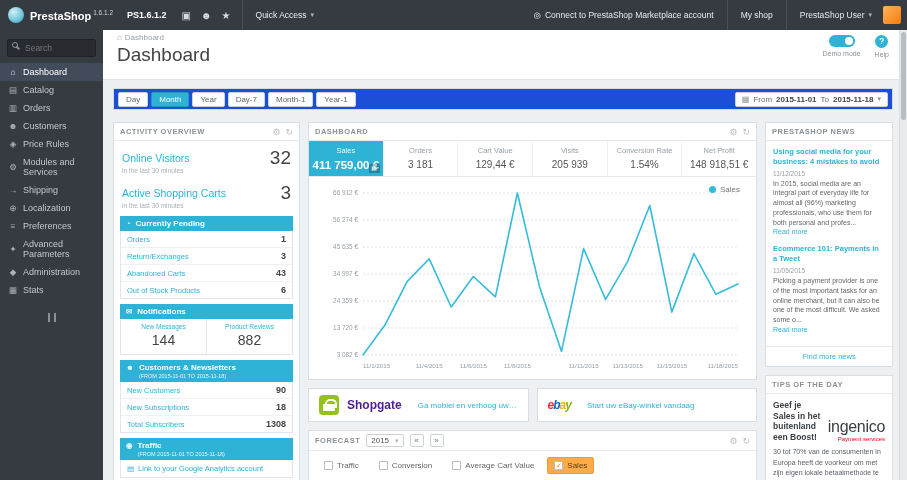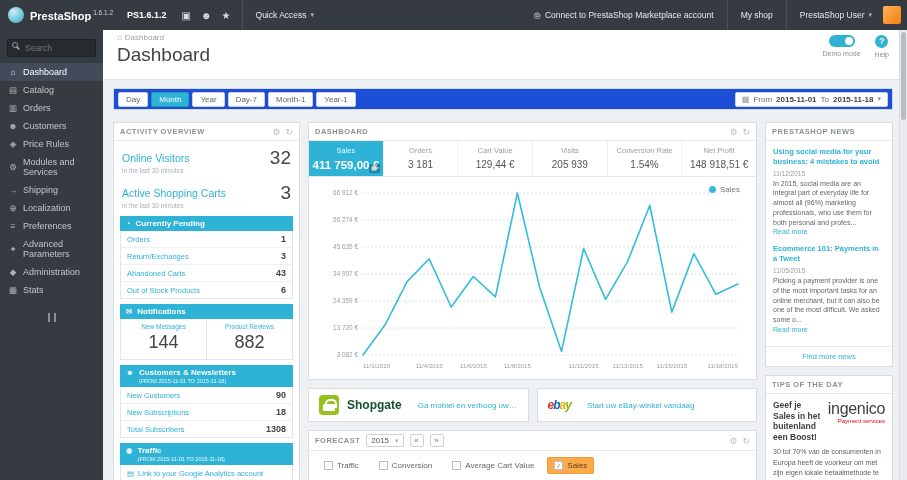--- a/index.html
+++ b/index.html
@@ -72,21 +72,21 @@
   .sec-head .sub { display:block; font-size:5.5px; font-weight:normal; opacity:.9; margin-top:1px; }
   .sec-rows { border:1px solid #e2e6e9; border-top:none; }
   .sec-row { display:flex; justify-content:space-between; align-items:center; padding:3px 6px; border-bottom:1px solid #eef1f3; cursor:pointer; }
   .sec-row:last-child { border-bottom:none; }
   .sec-row .lbl { color:#2eb2d6; font-size:7.5px; }
   .sec-row .val { color:#444; font-weight:bold; font-size:9px; }
   .notif-grid { border:1px solid #e2e6e9; border-top:none; display:flex; text-align:center; }
   .notif-cell { flex:1; padding:4px 2px 6px; cursor:pointer; }
   .notif-cell + .notif-cell { border-left:1px solid #e2e6e9; }
   .notif-cell .lbl { font-size:6.5px; color:#2eb2d6; }
-  .notif-cell .val { font-size:18px; color:#444; margin-top:2px; }
+  .notif-cell .val { font-size:14px; color:#444; margin-top:2px; }
   .ga-row { border:1px solid #e2e6e9; border-top:none; padding:4px 6px; font-size:7.5px; color:#2eb2d6; cursor:pointer; display:flex; gap:4px; align-items:center; margin-bottom:6px; }
 
   
   .col-dash { flex:1; min-width:0; display:flex; flex-direction:column; gap:8px; }
   .kpi-row { display:flex; border-bottom:1px solid #e6eaec; }
   .kpi { flex:1; min-width:0; text-align:center; padding:5px 2px; border-right:1px solid #eef1f3; cursor:pointer; position:relative; }
   .kpi:last-child { border-right:none; }
   .k-lbl { font-size:7.5px; color:#9aa0a5; }
   .k-val { font-size:10px; color:#555; margin-top:4px; white-space:nowrap; overflow:hidden; }
   .kpi.active { background:#2eb2d6; }
@@ -96,21 +96,21 @@
   .chart-wrap { position:relative; padding:6px 10px 2px; }
   .chart-legend { position:absolute; top:8px; right:16px; font-size:8px; color:#777; display:flex; gap:4px; align-items:center; }
   .legend-dot { width:7px; height:7px; border-radius:50%; background:#35bbdc; display:inline-block; }
   svg text { font-family:"Liberation Sans", sans-serif; }
 
   .mod-row { display:flex; gap:8px; }
   .mod-box { flex:1; background:#fff; border:1px solid #d9dee2; height:34px; display:flex; align-items:center; padding:0 10px; gap:8px; min-width:0; }
   .sg-badge { position:relative; width:20px; height:20px; border-radius:4px; background:#95c11f; flex:none; }
   .sg-badge::before { content:""; position:absolute; left:4px; top:9px; width:12px; height:7px; background:#fff; border-radius:1px; }
   .sg-badge::after { content:""; position:absolute; left:6px; top:4px; width:8px; height:7px; border:2px solid #fff; border-bottom:none; border-radius:5px 5px 0 0; }
-  .sg-name { color:#14532d; font-weight:bold; font-size:12px; }
+  .sg-name { color:#4c1d95; font-weight:bold; font-size:12px; }
   .mod-link { color:#2eb2d6; font-size:8px; margin-left:8px; cursor:pointer; white-space:nowrap; overflow:hidden; text-overflow:ellipsis; }
   .ebay { font-weight:bold; font-style:italic; font-size:12px; letter-spacing:-1px; flex:none; }
   .ebay .l0 { color:#e53238; } .ebay .l1 { color:#0064d2; } .ebay .l2 { color:#f5af02; } .ebay .l3 { color:#86b817; }
 
   
   .fc-head { height:20px; display:flex; align-items:center; padding:0 6px; border-bottom:1px solid #e6eaec; gap:6px; }
   .year-select { border:1px solid #ccd2d6; font-size:8px; color:#555; padding:1px 4px; display:flex; gap:6px; align-items:center; cursor:pointer; border-radius:2px; }
   .nav-btn { border:1px solid #ccd2d6; font-size:8px; color:#777; width:14px; height:13px; line-height:11px; text-align:center; border-radius:2px; cursor:pointer; background:#fcfdfd; }
   .legend-row { display:flex; gap:6px; padding:6px 8px 10px; flex-wrap:nowrap; }
   .chip { display:flex; align-items:center; gap:4px; font-size:8px; color:#666; padding:3px 6px; border:1px solid transparent; border-radius:2px; cursor:pointer; white-space:nowrap; }
@@ -121,21 +121,21 @@
   .col-news { width:128px; flex:none; }
   .news-body { padding:6px 7px 4px; }
   .news-item { margin-bottom:9px; }
   .news-title { color:#2eb2d6; font-size:7.5px; font-weight:bold; line-height:1.3; cursor:pointer; }
   .news-date { font-size:6.5px; color:#9aa0a5; margin:3px 0 2px; }
   .news-excerpt { font-size:7px; color:#666; line-height:1.4; }
   .read-more { color:#2eb2d6; font-size:7px; cursor:pointer; margin-top:1px; }
   .find-more { border-top:1px solid #e6eaec; padding:5px 0; text-align:center; color:#2eb2d6; font-size:7.5px; cursor:pointer; }
   .tips-panel { margin-top:8px; }
   .tips-body { padding:6px 7px; }
-  .tips-top { display:flex; gap:6px; align-items:flex-start; margin-bottom:5px; }
+  .tips-top { display:flex; gap:6px; align-items:flex-end; margin-bottom:5px; }
   .tips-headline { font-size:8.5px; font-weight:bold; color:#3c4045; line-height:1.25; flex:1; }
   .ingenico { text-align:right; flex:none; }
   .ing-name { font-size:16px; font-weight:normal; color:#3a3e44; letter-spacing:-.3px; }
   .ing-sub { font-size:6px; color:#e2001a; }
   .tips-text { font-size:7px; color:#5a5f64; line-height:1.45; }
 
   
   .scrollbar { position:absolute; right:0; top:30px; bottom:0; width:8px; background:#e9ebed; border-left:1px solid #dadcde; z-index:30; }
   .scroll-thumb { position:absolute; top:2px; left:1px; width:5px; height:88px; background:#b8bdc2; border-radius:3px; cursor:pointer; }
 </style>

